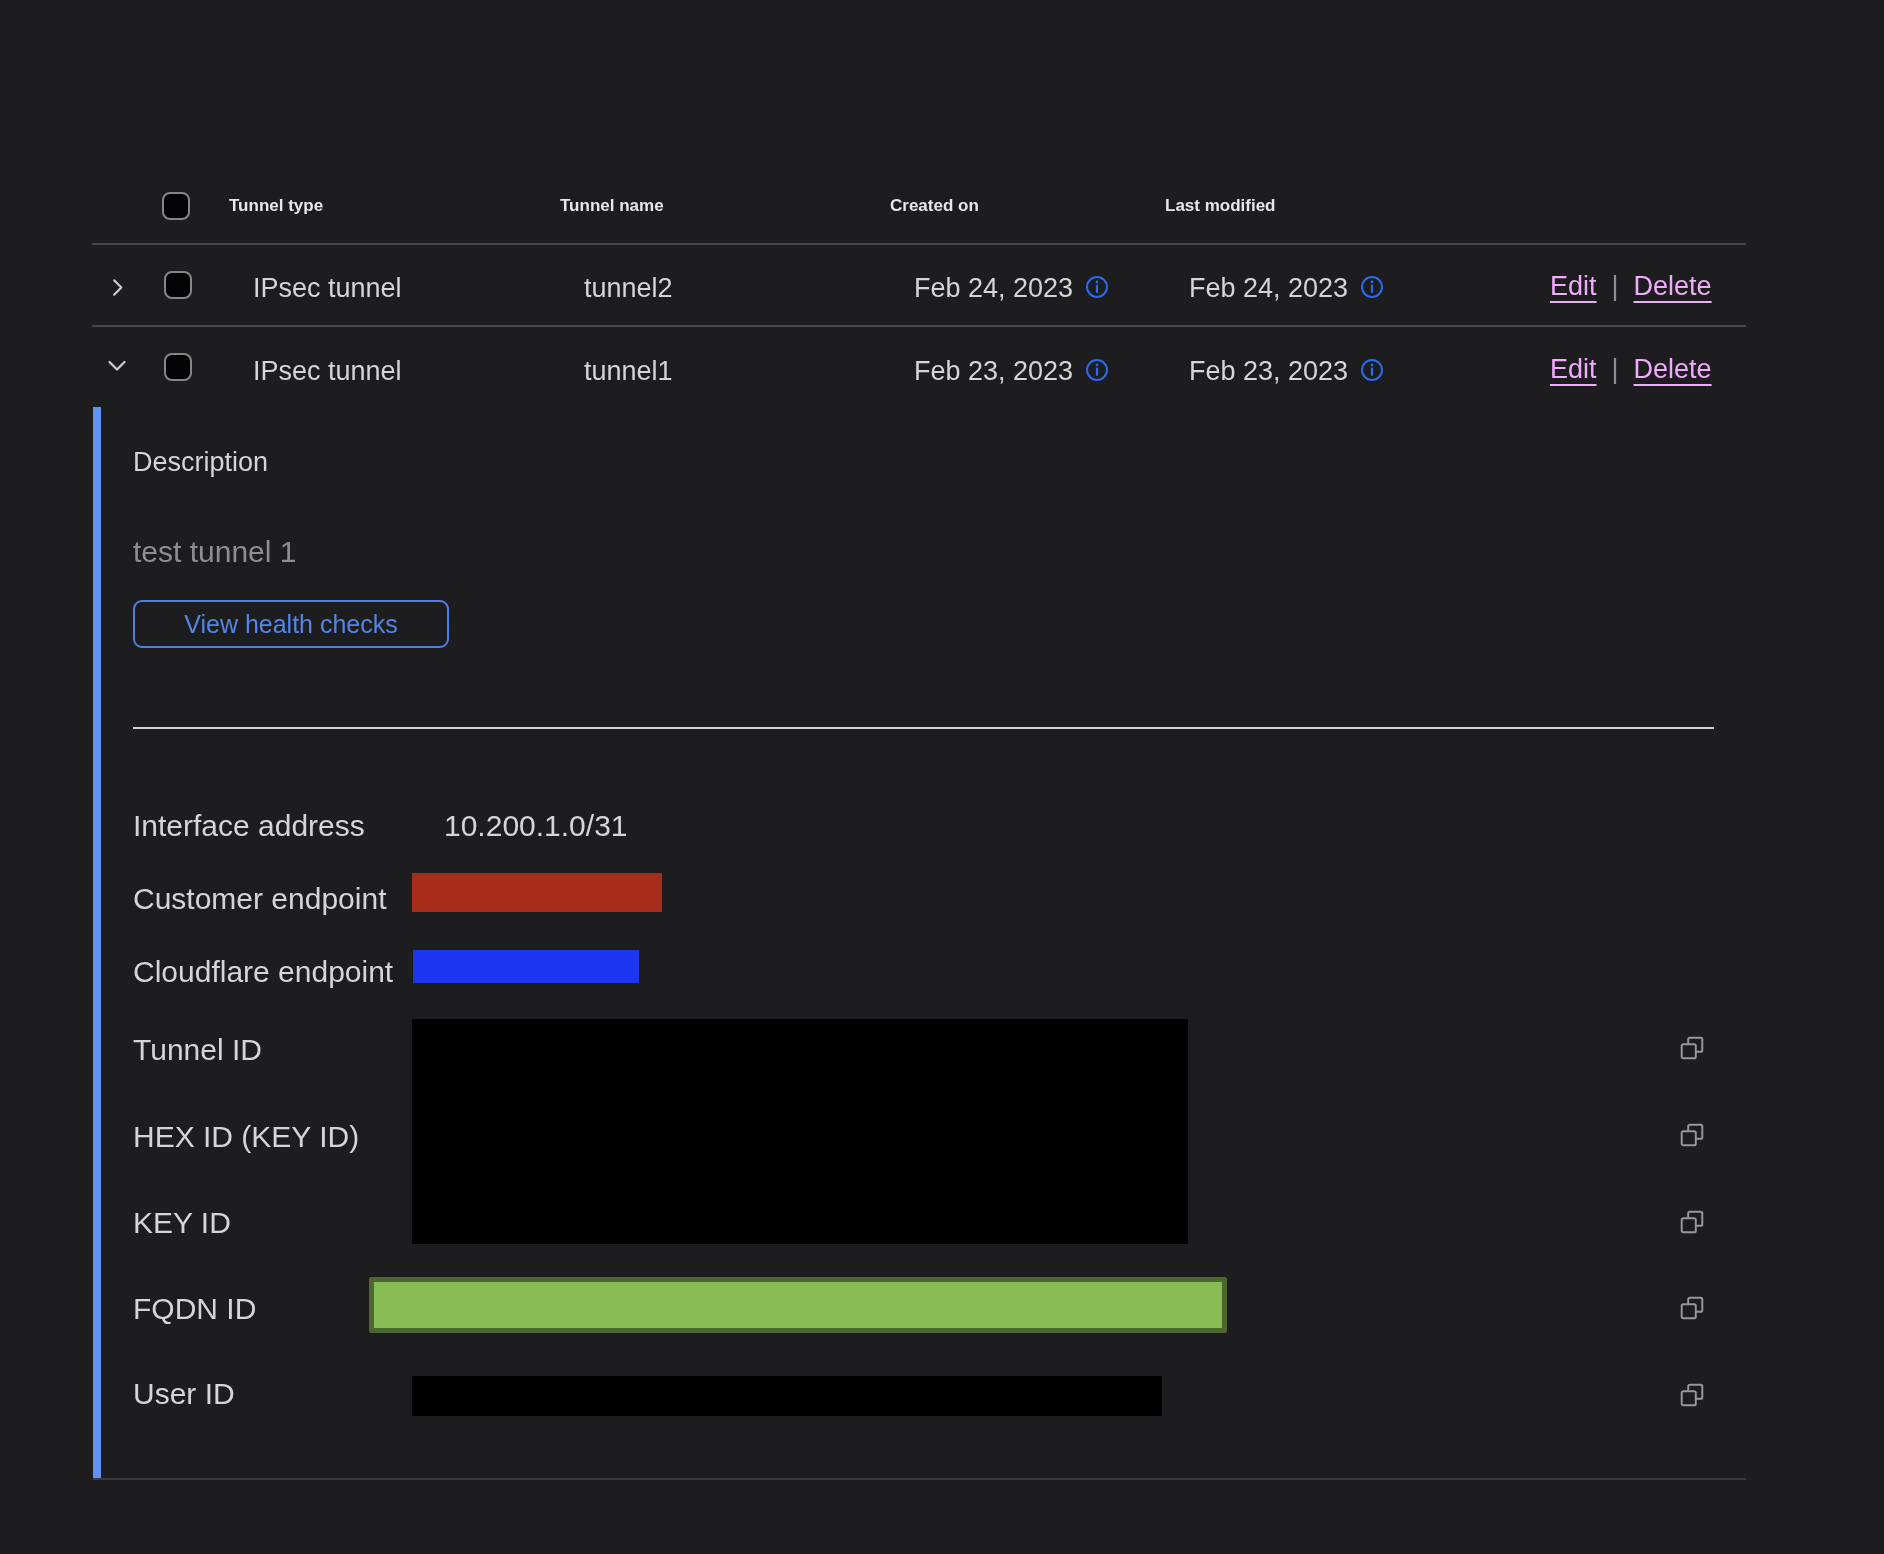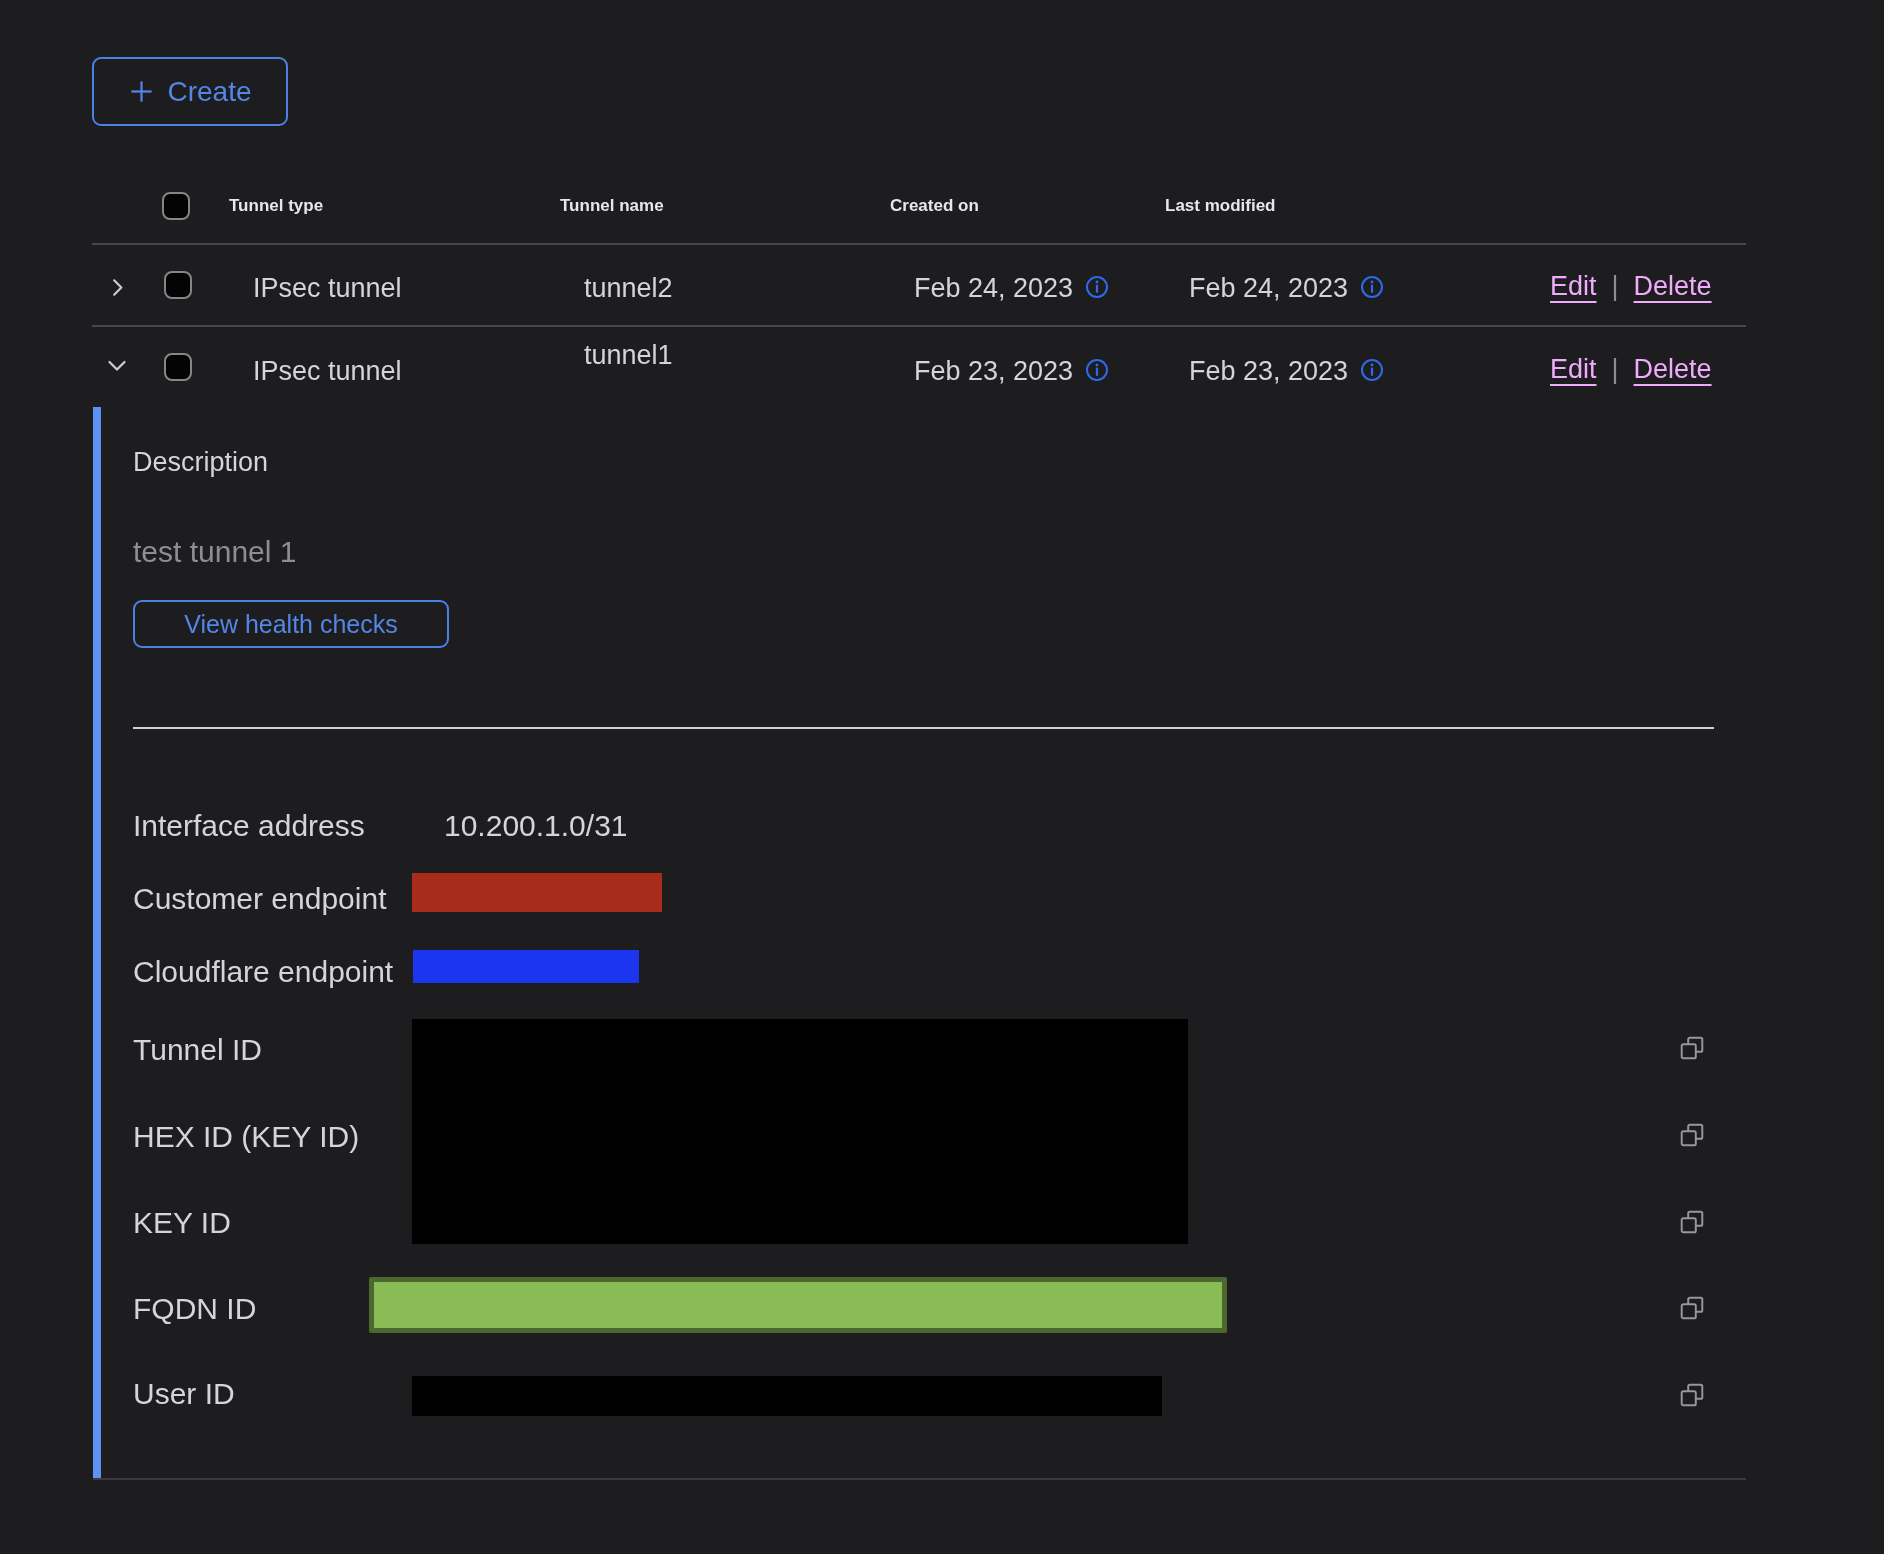--- a/index.html
+++ b/index.html
@@ -59,27 +59,20 @@
   .redact{box-sizing:border-box;}
   .redact-green{border:5px solid #4d682e;border-radius:2px;}
 
   .copy-icon{cursor:pointer;}
 </style>
 </head>
 <body>
 
 <div class="page">
 
-  <button class="outline-btn create-btn abs" style="left:92px;top:57px;width:196px;height:69px">
-    <svg width="27" height="27" viewBox="0 0 24 24">
-      <line x1="12" y1="3" x2="12" y2="21" stroke="#5386e6" stroke-width="2"></line>
-      <line x1="3" y1="12" x2="21" y2="12" stroke="#5386e6" stroke-width="2"></line>
-    </svg>
-    <span>Create</span>
-  </button>
 
   <div class="checkbox abs" style="left:162px;top:192px"></div>
   <div class="th abs" style="left:229px;top:196px">Tunnel type</div>
   <div class="th abs" style="left:560px;top:196px">Tunnel name</div>
   <div class="th abs" style="left:890px;top:196px">Created on</div>
   <div class="th abs" style="left:1165px;top:196px">Last modified</div>
   <div class="hline abs" style="left:92px;top:243px;width:1654px"></div>
 
   <svg class="abs" style="left:106px;top:276px;cursor:pointer" width="23" height="23" viewBox="0 0 24 24">
     <polyline points="8.5,4.5 16,12 8.5,19.5" fill="none" stroke="#cbcbcd" stroke-width="2.3" stroke-linecap="round" stroke-linejoin="round"></polyline>
@@ -104,21 +97,21 @@
     <span class="pipe">|</span>
     <span class="link">Delete</span>
   </div>
   <div class="hline abs" style="left:92px;top:325px;width:1654px"></div>
 
   <svg class="abs" style="left:105px;top:354px;cursor:pointer" width="24" height="24" viewBox="0 0 24 24">
     <polyline points="4.5,8 12,15.5 19.5,8" fill="none" stroke="#cbcbcd" stroke-width="2.3" stroke-linecap="round" stroke-linejoin="round"></polyline>
   </svg>
   <div class="checkbox abs" style="left:164px;top:353px"></div>
   <div class="cell abs" style="left:229px;top:356px">IPsec tunnel</div>
-  <div class="cell abs" style="left:560px;top:340px">tunnel1</div>
+  <div class="cell abs" style="left:560px;top:356px">tunnel1</div>
   <div class="cell abs" style="left:890px;top:356px">Feb 23, 2023</div>
   <svg class="abs" style="left:1085px;top:358px;cursor:pointer" width="24" height="24" viewBox="0 0 24 24">
     <circle cx="12" cy="12" r="10" fill="none" stroke="#2d6ae8" stroke-width="2"></circle>
     <line x1="12" y1="10.6" x2="12" y2="17" stroke="#2d6ae8" stroke-width="2.2" stroke-linecap="round"></line>
     <circle cx="12" cy="7" r="1.4" fill="#2d6ae8"></circle>
   </svg>
   <div class="cell abs" style="left:1165px;top:356px">Feb 23, 2023</div>
   <svg class="abs" style="left:1360px;top:358px;cursor:pointer" width="24" height="24" viewBox="0 0 24 24">
     <circle cx="12" cy="12" r="10" fill="none" stroke="#2d6ae8" stroke-width="2"></circle>
     <line x1="12" y1="10.6" x2="12" y2="17" stroke="#2d6ae8" stroke-width="2.2" stroke-linecap="round"></line>

